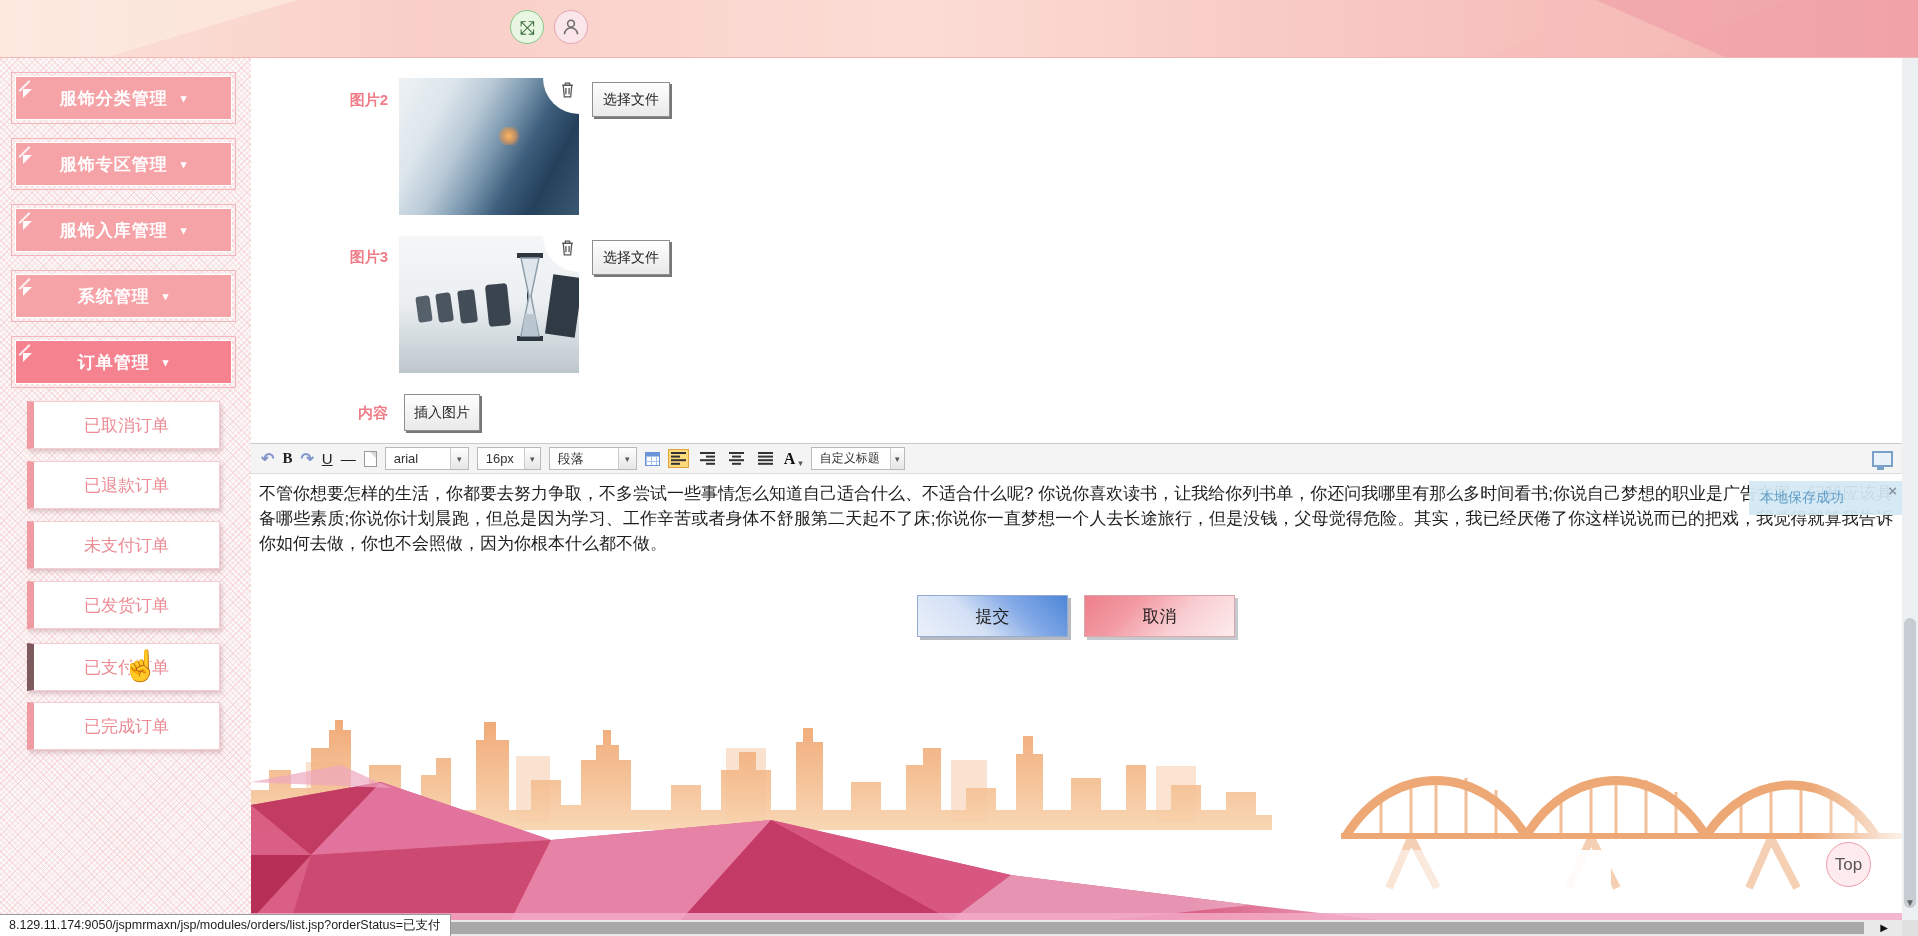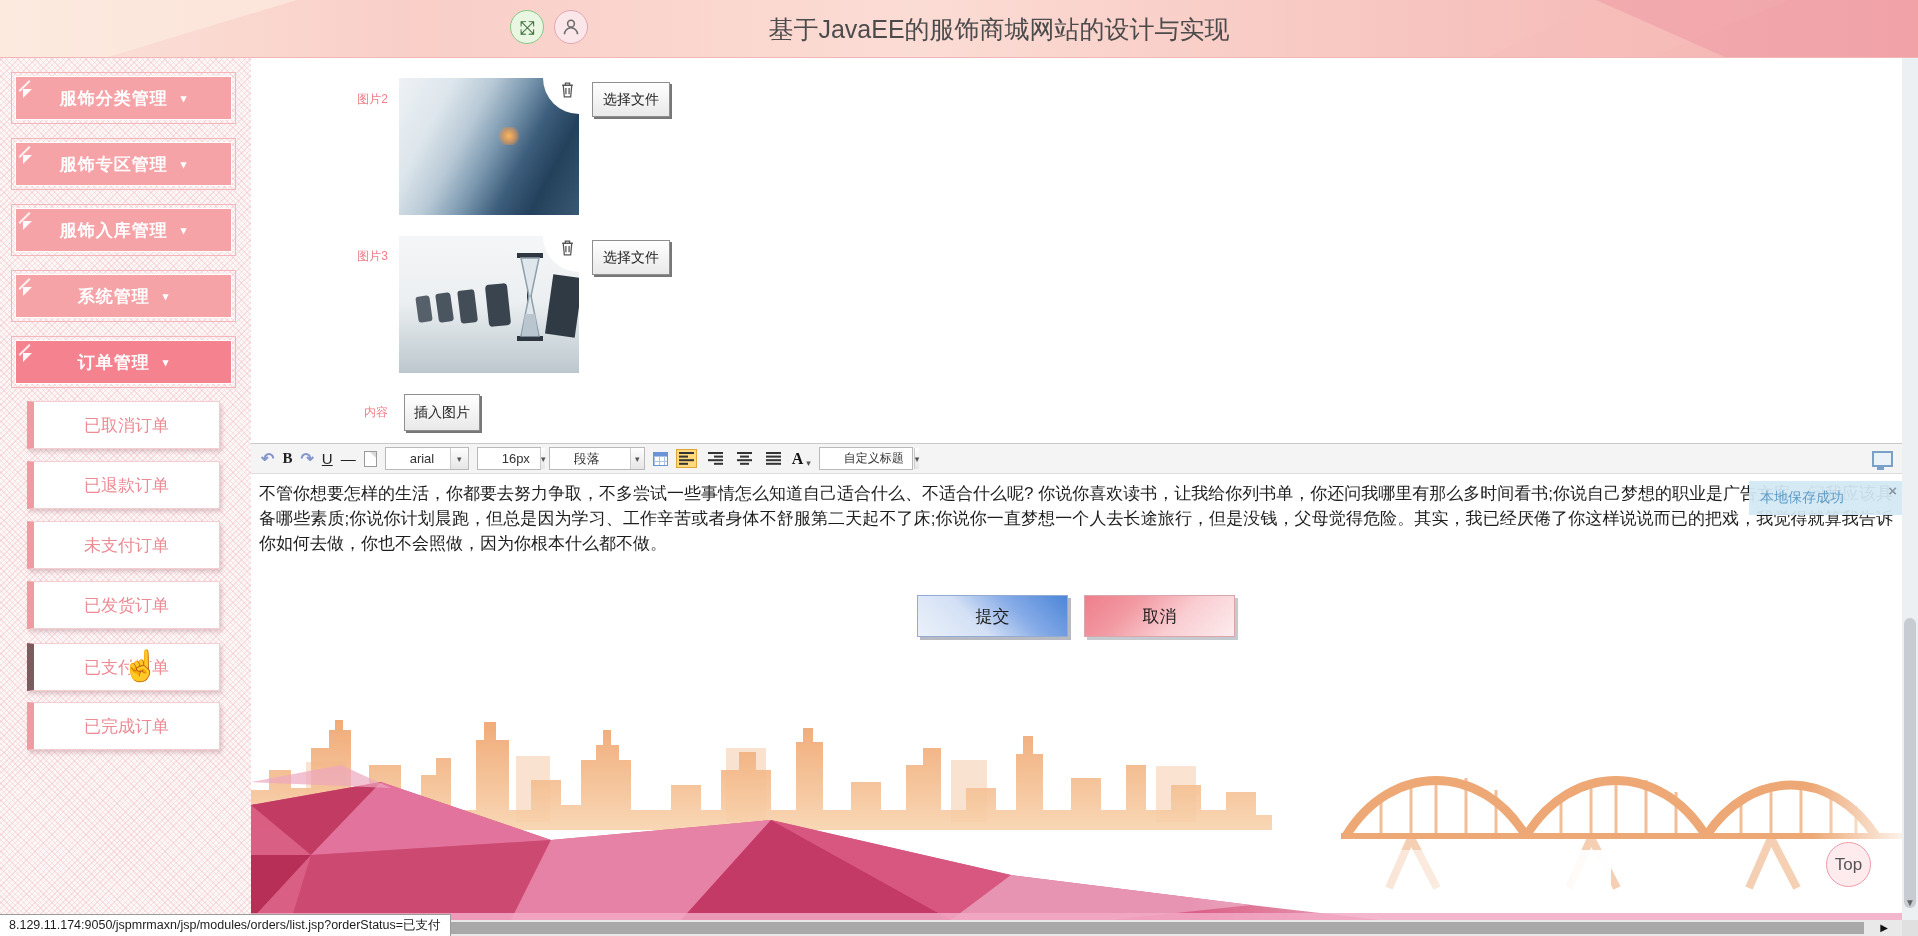--- a/index.html
+++ b/index.html
@@ -33,21 +33,21 @@
   .mbtn::after{content:"";position:absolute;left:1px;top:8px;width:15px;height:2px;background:#fff;
     transform:rotate(-45deg);opacity:.85;}
   .mcaret{font-size:11px;margin-left:7px;}
   .sbtn{position:absolute;left:27px;width:193px;height:48px;background:#fff;border:1px solid #f3cdd0;
     border-left:7px solid #f09ba1;box-shadow:2px 3px 4px rgba(175,130,136,.38);color:#ec8b94;
     font-size:17px;display:flex;align-items:center;justify-content:center;cursor:pointer;box-sizing:border-box;}
   .sbtn.active{border-left-color:#7d5a5e;}
   #cursor-hand{position:absolute;left:122px;top:648px;font-size:30px;color:#222;z-index:40;
     text-shadow:1px 1px 0 #fff,-1px -1px 0 #fff;}
   
-  .lbl{position:absolute;width:88px;left:300px;text-align:right;color:#f07c87;font-weight:normal;font-size:12px;}
+  .lbl{position:absolute;width:88px;left:300px;text-align:right;color:#f07c87;font-weight:bold;font-size:15px;}
   .thumb{position:absolute;left:399px;width:180px;height:137px;overflow:hidden;}
   #image2-thumb{top:78px;background:linear-gradient(118deg,#eef2f5 0%,#dde6ec 22%,#b8c9d6 38%,#7c99b0 52%,#3d5e7c 66%,#24415c 80%,#3a5872 100%);}
   #image2-thumb .spark{position:absolute;left:54%;top:36%;width:26px;height:18px;
     background:radial-gradient(circle,#ffb65e 0%,rgba(255,150,60,.55) 45%,transparent 70%);}
   #image3-thumb{top:236px;background:linear-gradient(180deg,#f4f6f7 0%,#eceff1 48%,#d5dde1 72%,#bcc7cd 100%);}
   .delbox{position:absolute;right:0;top:0;width:36px;height:36px;background:#fff;
     border-radius:0 0 0 100%;display:flex;align-items:flex-start;justify-content:flex-end;padding:3px 4px 0 0;
     box-sizing:border-box;cursor:pointer;}
   .gbtn{position:absolute;left:592px;width:78px;height:35px;background:linear-gradient(#ffffff,#e9e9e9);
     border:1px solid #8f8f8f;box-shadow:2px 2px 0 #777;font-size:14px;color:#222;display:flex;
@@ -58,25 +58,25 @@
   #editor-toolbar{height:31px;background:#f4f4f4;border-top:1px solid #c9c9c9;border-bottom:1px solid #dcdcdc;
     display:flex;align-items:center;gap:8px;padding:0 10px;box-sizing:border-box;}
   .tbi{font-size:15px;color:#222;cursor:pointer;line-height:1;}
   .tbi.blue{color:#8295cc;font-size:16px;font-weight:bold;}
   .tbi.b{font-weight:bold;font-family:"Liberation Serif",serif;}
   .tbi.u{text-decoration:underline;}
   .pageicon{width:11px;height:14px;background:#fff;border:1px solid #9a9a9a;position:relative;cursor:pointer;}
   .pageicon::after{content:"";position:absolute;right:0;top:0;border:3px solid #d9d9d9;
     border-left-color:transparent;border-bottom-color:transparent;}
   .sel{height:23px;border:1px solid #b9b9b9;background:#fff;display:flex;align-items:center;
-    font-size:13px;color:#333;padding-left:24px;cursor:pointer;box-sizing:border-box;}
+    font-size:13px;color:#333;padding-left:8px;cursor:pointer;box-sizing:border-box;}
   .sel .cbtn{width:17px;height:100%;border-left:1px solid #ccc;background:linear-gradient(#fefefe,#e6e6e6);
     display:flex;align-items:center;justify-content:center;font-size:9px;color:#555;margin-left:auto;}
   .sel .txt{margin-right:10px;white-space:nowrap;}
-  #sel-font{width:84px;}#sel-size{width:64px;}#sel-para{width:96px;gap:20px;}#sel-heading{width:94px;}
+  #sel-font{width:84px;}#sel-size{width:64px;}#sel-para{width:88px;gap:20px;}#sel-heading{width:94px;}
   .tblicon{width:15px;height:14px;border:1px solid #6a93d8;border-top:4px solid #6a93d8;cursor:pointer;
     background-image:linear-gradient(#a9c3e8 1px,transparent 1px),linear-gradient(90deg,#a9c3e8 1px,transparent 1px);
     background-size:5px 5px;background-color:#fff;box-sizing:border-box;}
   .alico{width:21px;height:19px;display:flex;align-items:center;justify-content:center;cursor:pointer;box-sizing:border-box;}
   .alico.on{background:#ffd97a;border:1px solid #dfa43c;}
   #color-a{display:flex;align-items:end;cursor:pointer;}
   #color-a .A{font-family:"Liberation Serif",serif;font-size:16px;font-weight:bold;color:#111;}
   #color-a .c{font-size:9px;color:#555;margin-left:3px;}
   .monitor{margin-left:auto;width:17px;height:12px;border:2px solid #7aa0c8;background:#e9f1f9;position:relative;cursor:pointer;}
   .monitor::after{content:"";position:absolute;left:3px;bottom:-5px;width:7px;height:3px;background:#7aa0c8;}
@@ -119,21 +119,20 @@
   <div class="hbtn" id="fullscreen-btn">
     <span class="g">⤡</span>
     <span class="g">⤢</span>
   </div>
   <div class="hbtn" id="user-btn">
     <svg width="18" height="18" viewBox="0 0 16 16">
       <circle cx="8" cy="5" r="3" fill="none" stroke="#6b6b6b" stroke-width="1.4"></circle>
       <path d="M2.2,14.5 a5.8,5.8 0 0 1 11.6,0" fill="none" stroke="#6b6b6b" stroke-width="1.4"></path>
     </svg>
   </div>
-  <div id="page-title">基于JavaEE的服饰商城网站的设计与实现</div>
 </div>
 
 <div id="sidebar">
   <div class="mbtn" style="top:18px">
     <span>服饰分类管理</span>
     <span class="mcaret">▾</span>
   </div>
   <div class="mbtn" style="top:84px">
     <span>服饰专区管理</span>
     <span class="mcaret">▾</span>

